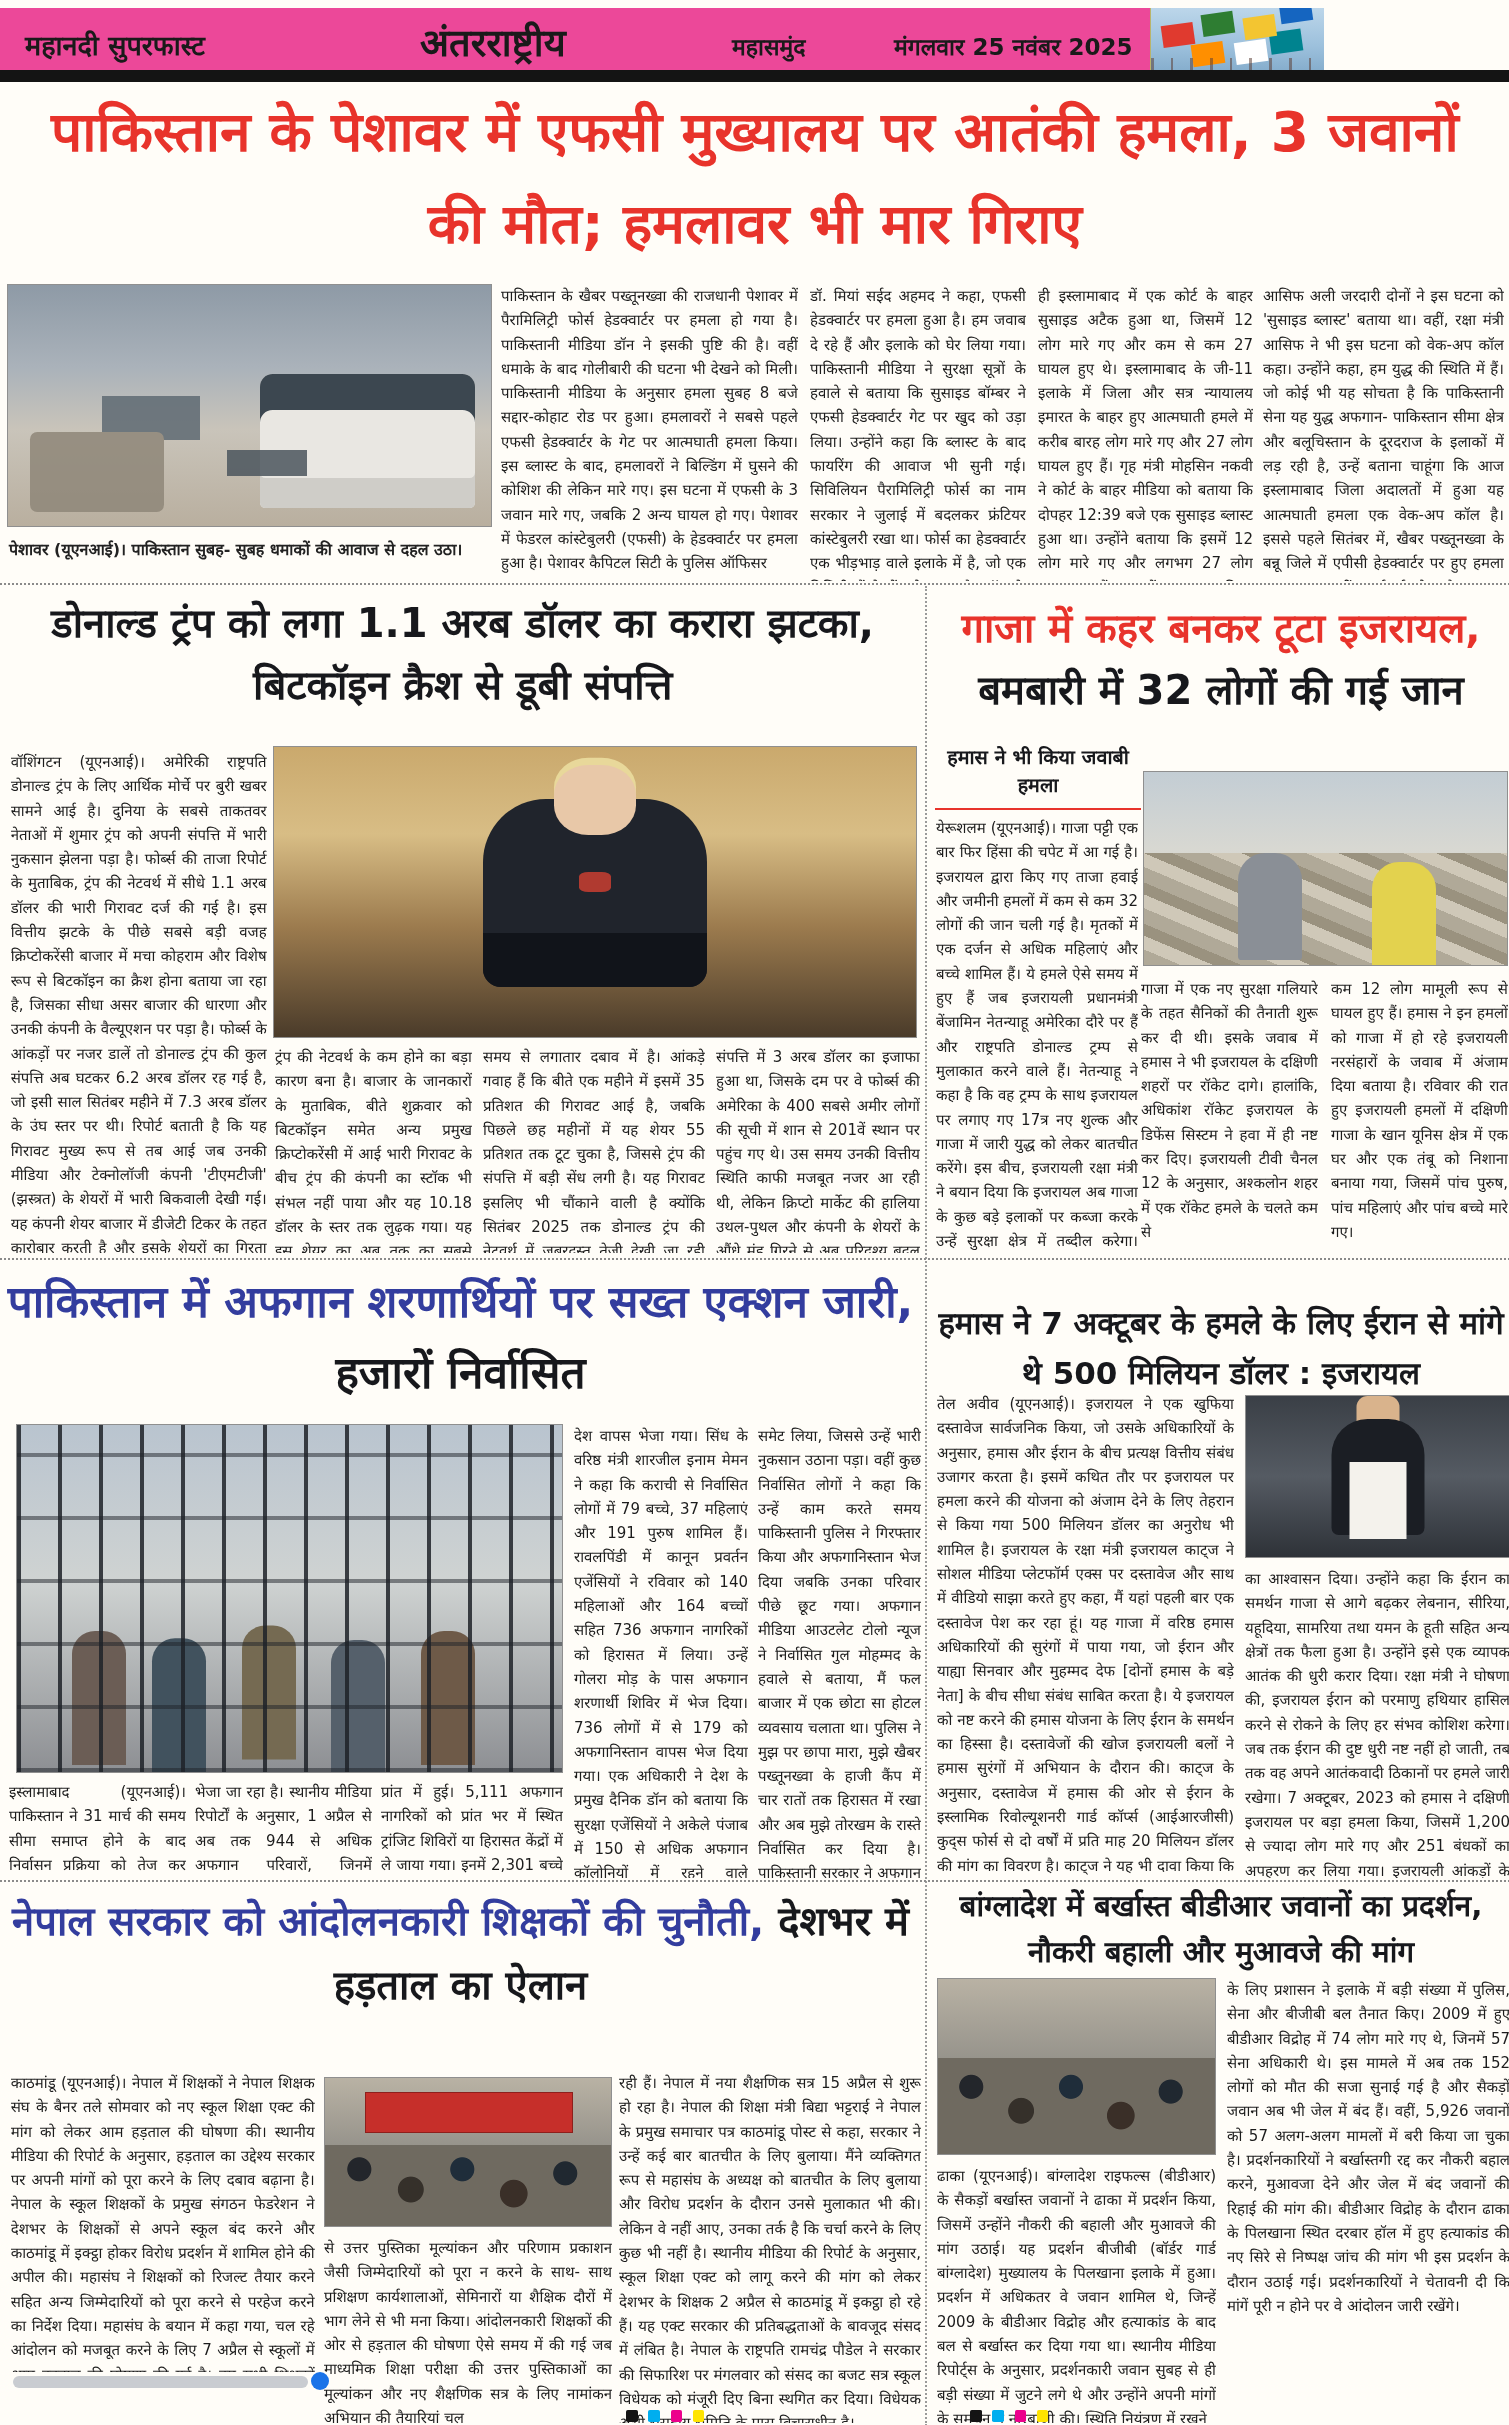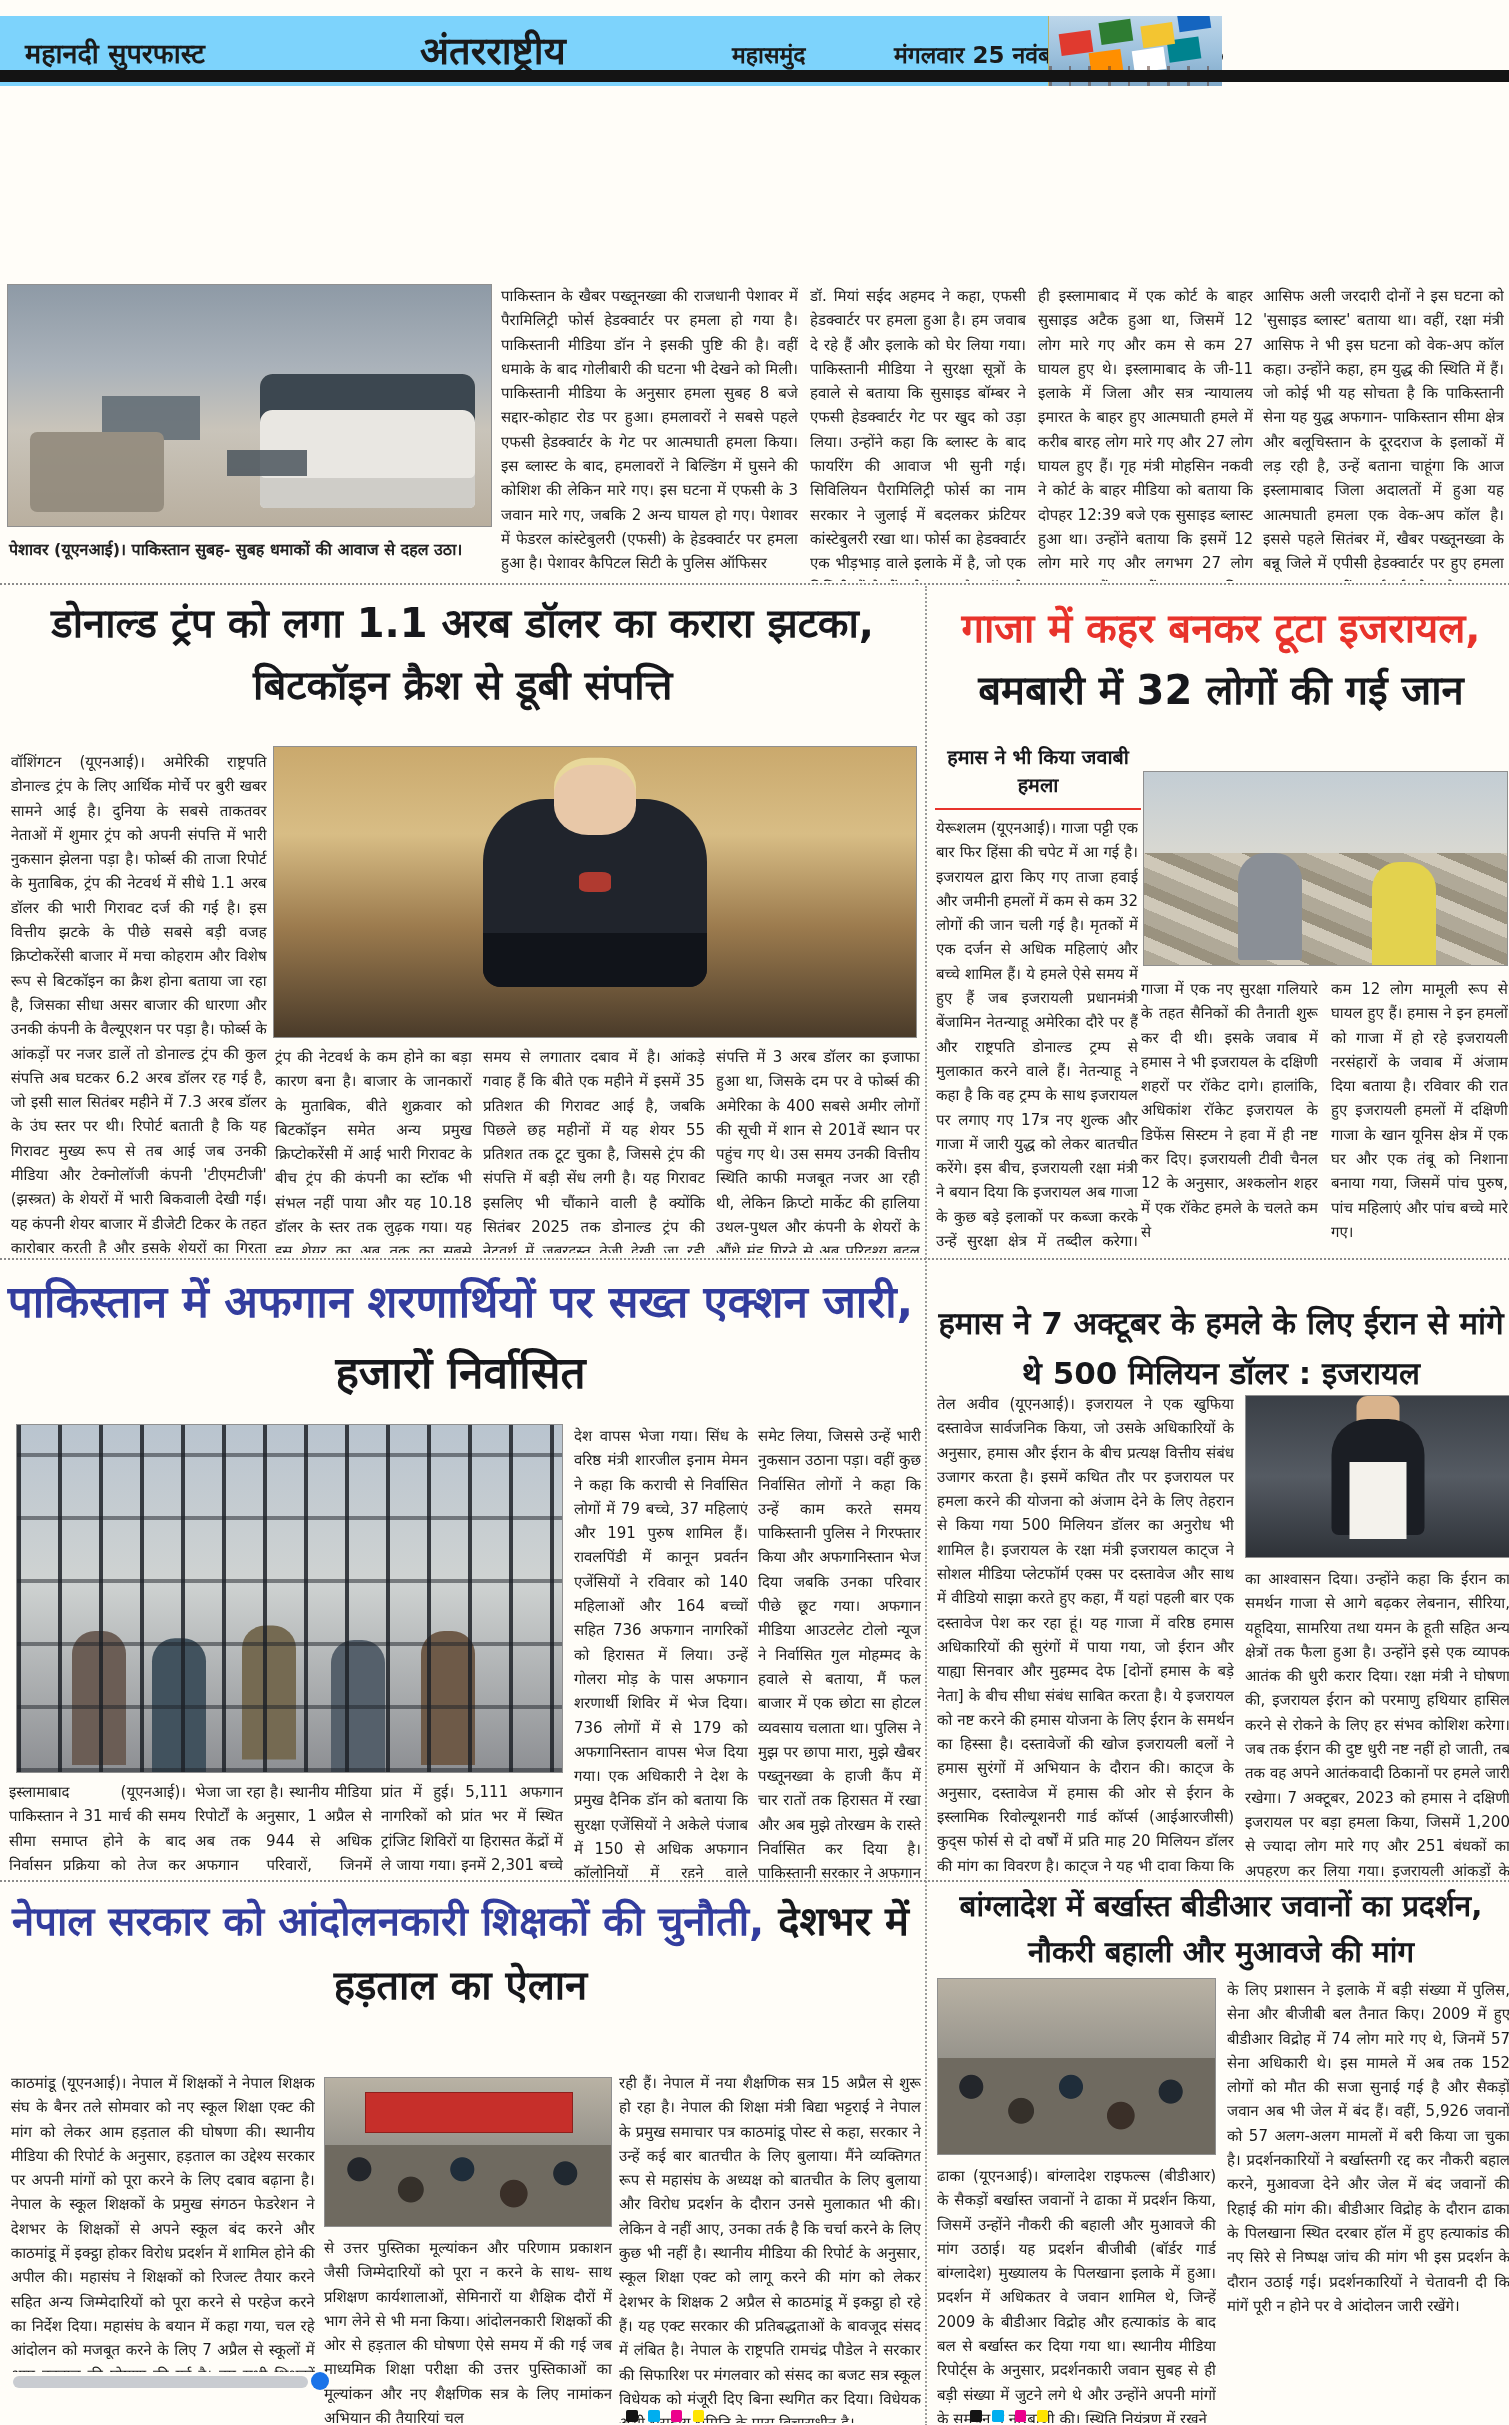--- a/index.html
+++ b/index.html
@@ -4,22 +4,22 @@
 <style>
   html,body { margin:0; padding:0; background:#e8e8e8; }
   * { box-sizing:border-box; }
   .page {
     position:relative; width:1510px; height:2426px; margin:0 auto;
     background:#fffdf8; overflow:hidden;
     font-family:"DejaVu Sans", sans-serif; color:#1a1a1a;
   }
   
   .masthead {
-    position:absolute; left:0; top:16px; width:1222px; height:70px;
-    background:#7dd3fc; display:flex; align-items:center;
+    position:absolute; left:0; top:8px; width:1324px; height:70px;
+    background:#ec4899; display:flex; align-items:center;
   }
   .m-paper   { position:absolute; left:25px;  top:18px; font-size:27px; font-weight:700; }
   .m-section { position:absolute; left:420px; top:7.2px;  font-size:38px; font-weight:700;font-family:Liberation Serif, serif; }
   .m-city    { position:absolute; left:716px; top:21.5px; font-size:23px; font-weight:700;margin-left:16px; }
   .m-date    { position:absolute; left:894px;top:21.5px; font-size:23px; font-weight:700; }
   .m-page    { position:absolute; left:1172px;top:21.5px; font-size:23px; font-weight:700; }
   .flags {
     position:absolute; right:0; top:0; width:174px; height:70px;
     background:linear-gradient(180deg,#bcd6ea 0%,#9cc0dc 55%,#7fa8c8 100%);
     overflow:hidden; border-left:0.9px solid #b9b46a;
@@ -117,20 +117,21 @@
   <div class="masthead">
     <div class="m-paper">महानदी सुपरफास्ट</div>
     <div class="m-section">अंतरराष्ट्रीय</div>
     <div class="m-city">महासमुंद</div>
     <div class="m-date">मंगलवार 25 नवंबर 2025</div>
     <div class="m-page">पृष्ठ-6</div>
     <div class="flags"></div>
   </div>
   <div class="black-rule"></div>
 
+  <div class="headline hl-main">पाकिस्तान के पेशावर में एफसी मुख्यालय पर आतंकी हमला, 3 जवानों की मौत; हमलावर भी मार गिराए</div>
   <div class="photo ph-peshawar" style="left:7.2px; top:284px; width:485px; height:243px;"></div>
   <div class="caption" style="left:9px; top:538px; width:483px;">पेशावर (यूएनआई)। पाकिस्तान सुबह- सुबह धमाकों की आवाज से दहल उठा।</div>
   <div class="col" style="left:501px;  top:284px; width:297px; height:297px;">पाकिस्तान के खैबर पख्तूनख्वा की राजधानी पेशावर में पैरामिलिट्री फोर्स हेडक्वार्टर पर हमला हो गया है। पाकिस्तानी मीडिया डॉन ने इसकी पुष्टि की है। वहीं धमाके के बाद गोलीबारी की घटना भी देखने को मिली। पाकिस्तानी मीडिया के अनुसार हमला सुबह 8 बजे सद्दार-कोहाट रोड पर हुआ। हमलावरों ने सबसे पहले एफसी हेडक्वार्टर के गेट पर आत्मघाती हमला किया। इस ब्लास्ट के बाद, हमलावरों ने बिल्डिंग में घुसने की कोशिश की लेकिन मारे गए। इस घटना में एफसी के 3 जवान मारे गए, जबकि 2 अन्य घायल हो गए। पेशावर में फेडरल कांस्टेबुलरी (एफसी) के हेडक्वार्टर पर हमला हुआ है। पेशावर कैपिटल सिटी के पुलिस ऑफिसर</div>
   <div class="col" style="left:810px;  top:284px; width:216px; height:297px;">डॉ. मियां सईद अहमद ने कहा, एफसी हेडक्वार्टर पर हमला हुआ है। हम जवाब दे रहे हैं और इलाके को घेर लिया गया। पाकिस्तानी मीडिया ने सुरक्षा सूत्रों के हवाले से बताया कि सुसाइड बॉम्बर ने एफसी हेडक्वार्टर गेट पर खुद को उड़ा लिया। उन्होंने कहा कि ब्लास्ट के बाद फायरिंग की आवाज भी सुनी गई। सिविलियन पैरामिलिट्री फोर्स का नाम सरकार ने जुलाई में बदलकर फ्रंटियर कांस्टेबुलरी रखा था। फोर्स का हेडक्वार्टर एक भीड़भाड़ वाले इलाके में है, जो एक मिलिट्री कैंटोनमेंट के पास है। डॉन के अनुसार पाकिस्तान में खासकर केपी और बलूचिस्तान में आतंकी गतिविधियों में बढ़ोतरी देखी गई है। इससे पहले नवंबर में</div>
   <div class="col" style="left:1038px; top:284px; width:215px; height:297px;">ही इस्लामाबाद में एक कोर्ट के बाहर सुसाइड अटैक हुआ था, जिसमें 12 लोग मारे गए और कम से कम 27 घायल हुए थे। इस्लामाबाद के जी-11 इलाके में जिला और सत्र न्यायालय इमारत के बाहर हुए आत्मघाती हमले में करीब बारह लोग मारे गए और 27 लोग घायल हुए हैं। गृह मंत्री मोहसिन नकवी ने कोर्ट के बाहर मीडिया को बताया कि दोपहर 12:39 बजे एक सुसाइड ब्लास्ट हुआ था। उन्होंने बताया कि इसमें 12 लोग मारे गए और लगभग 27 लोग घायल हुए हैं। घायलों का इलाज किया जा रहा है और प्रधानमंत्री शहबाज शरीफ खुद इस बारे में हॉस्पिटल से बात कर रहे हैं। इनसे पहले रक्षा मंत्री ख्वाजा आसिफ और राष्ट्रपति</div>
   <div class="col" style="left:1263px; top:284px; width:241px; height:297px;">आसिफ अली जरदारी दोनों ने इस घटना को 'सुसाइड ब्लास्ट' बताया था। वहीं, रक्षा मंत्री आसिफ ने भी इस घटना को वेक-अप कॉल कहा। उन्होंने कहा, हम युद्ध की स्थिति में हैं। जो कोई भी यह सोचता है कि पाकिस्तानी सेना यह युद्ध अफगान- पाकिस्तान सीमा क्षेत्र और बलूचिस्तान के दूरदराज के इलाकों में लड़ रही है, उन्हें बताना चाहूंगा कि आज इस्लामाबाद जिला अदालतों में हुआ यह आत्मघाती हमला एक वेक-अप कॉल है। इससे पहले सितंबर में, खैबर पख्तूनख्वा के बन्नू जिले में एपीसी हेडक्वार्टर पर हुए हमला हुआ था। वहीं कार्रवाई के दौरान छह पाकिस्तानी सैनिकों की मौत हो गई थी और पांच आतंकवादी मारे गए।</div>
 
   <div class="hsep" style="left:0; top:583px; width:1510px;"></div>
   <div class="vsep" style="left:925px; top:586px; height:1840px;"></div>
 

